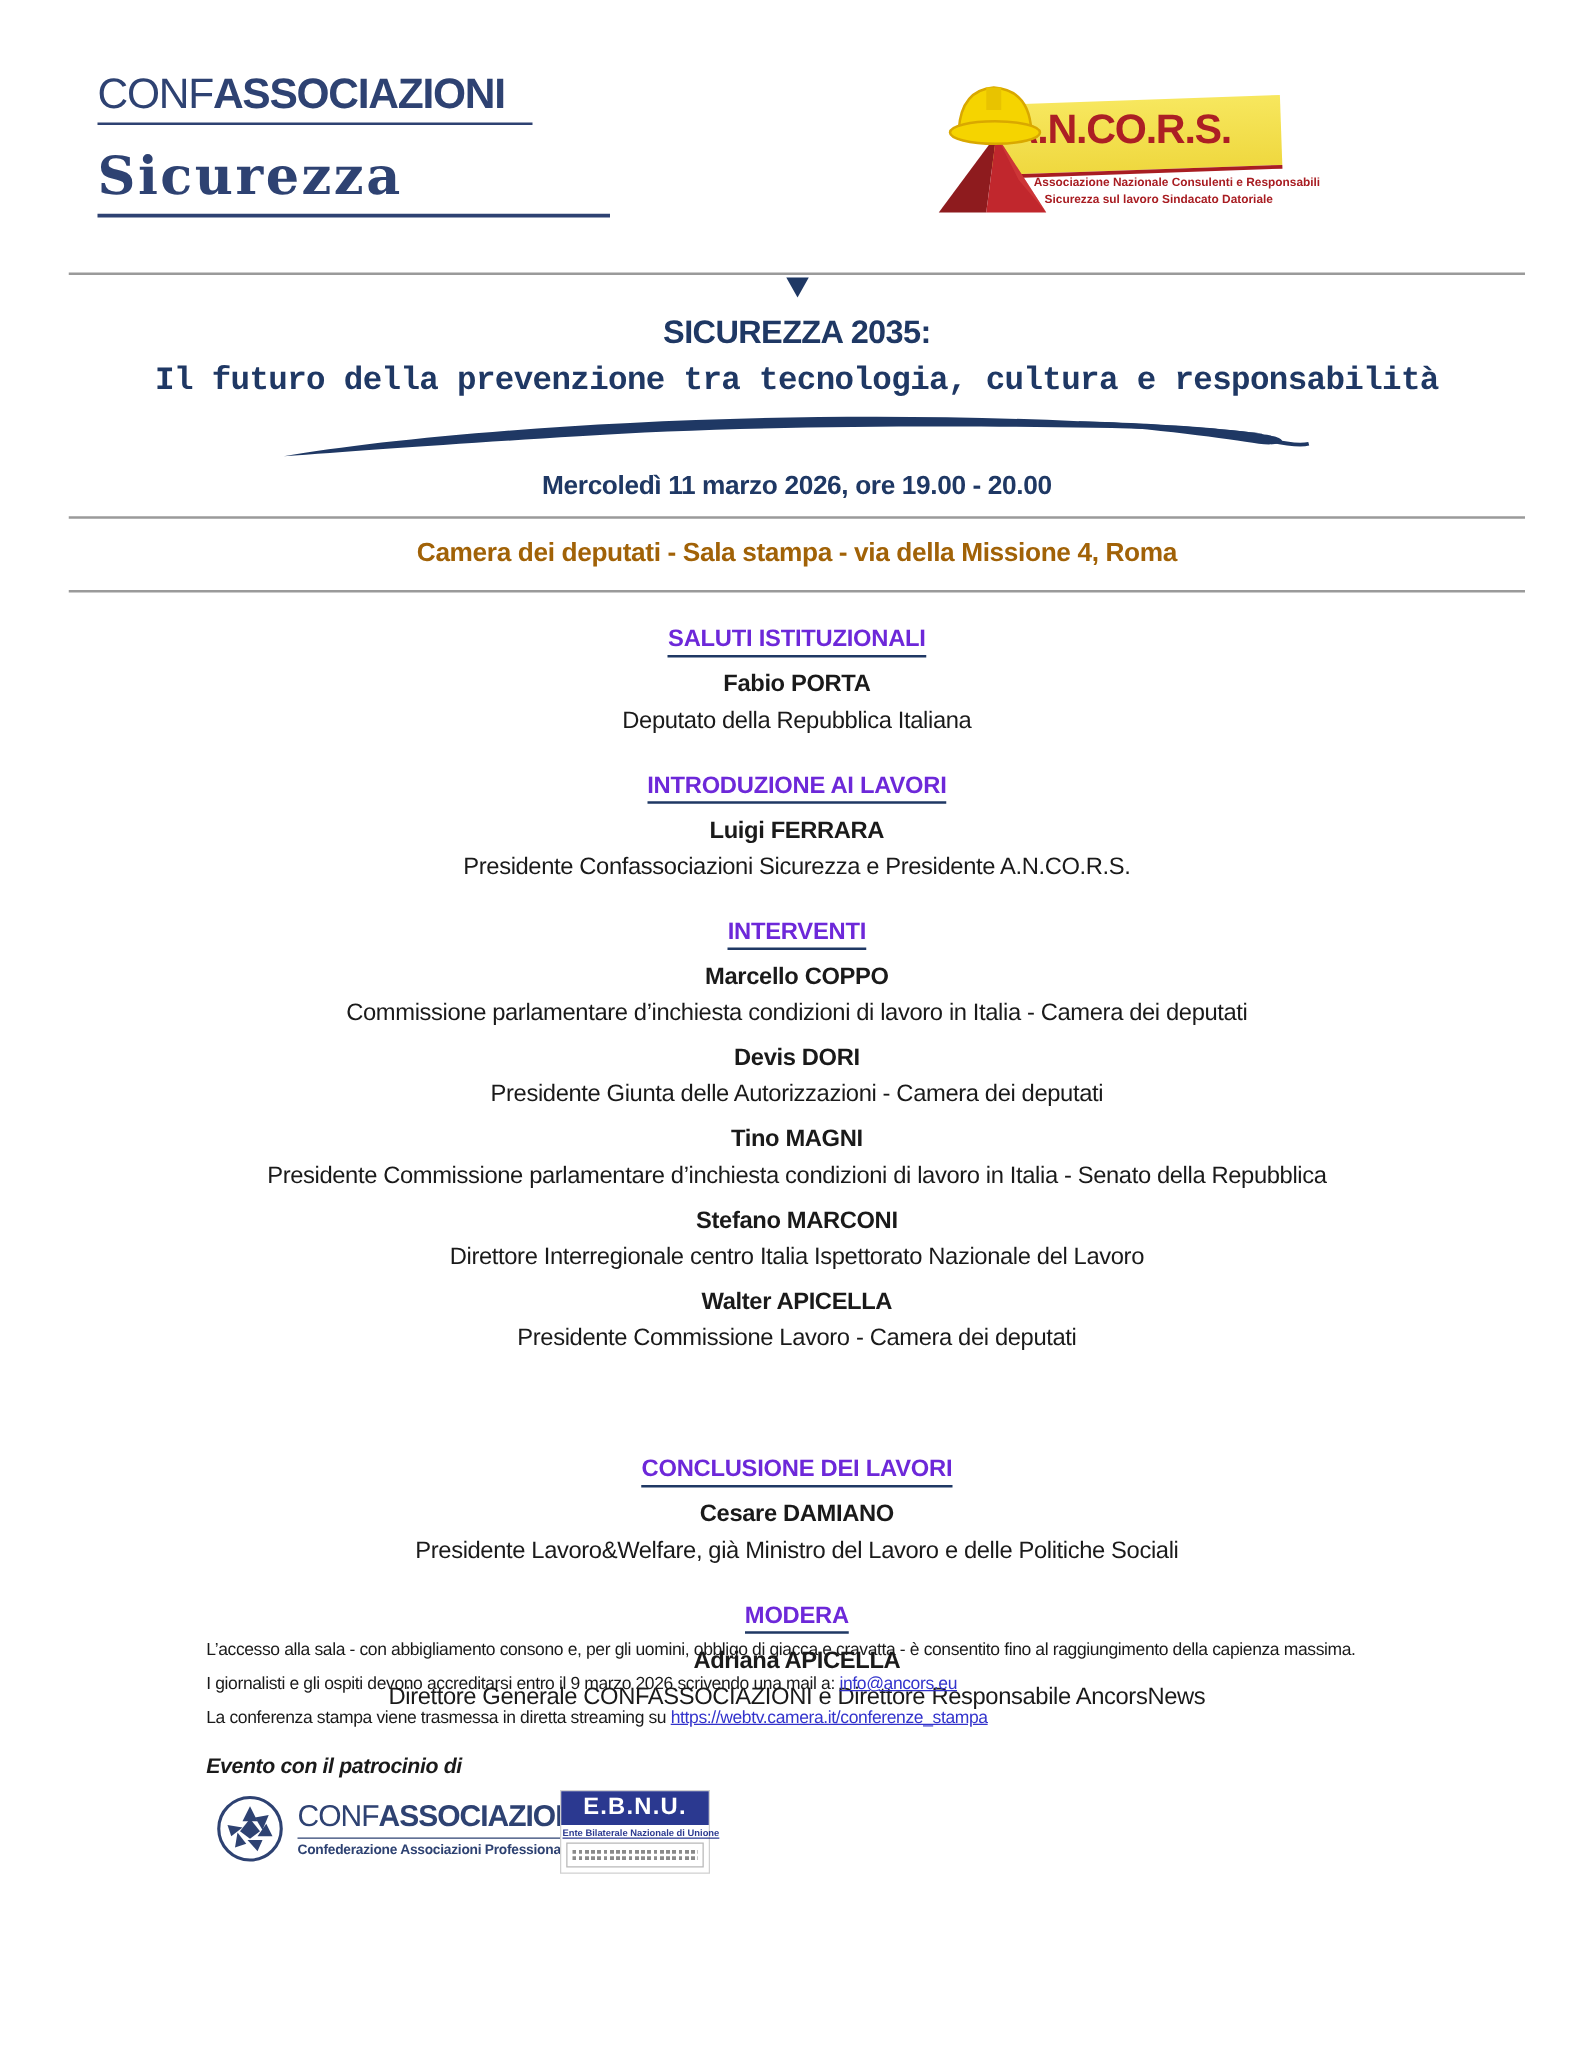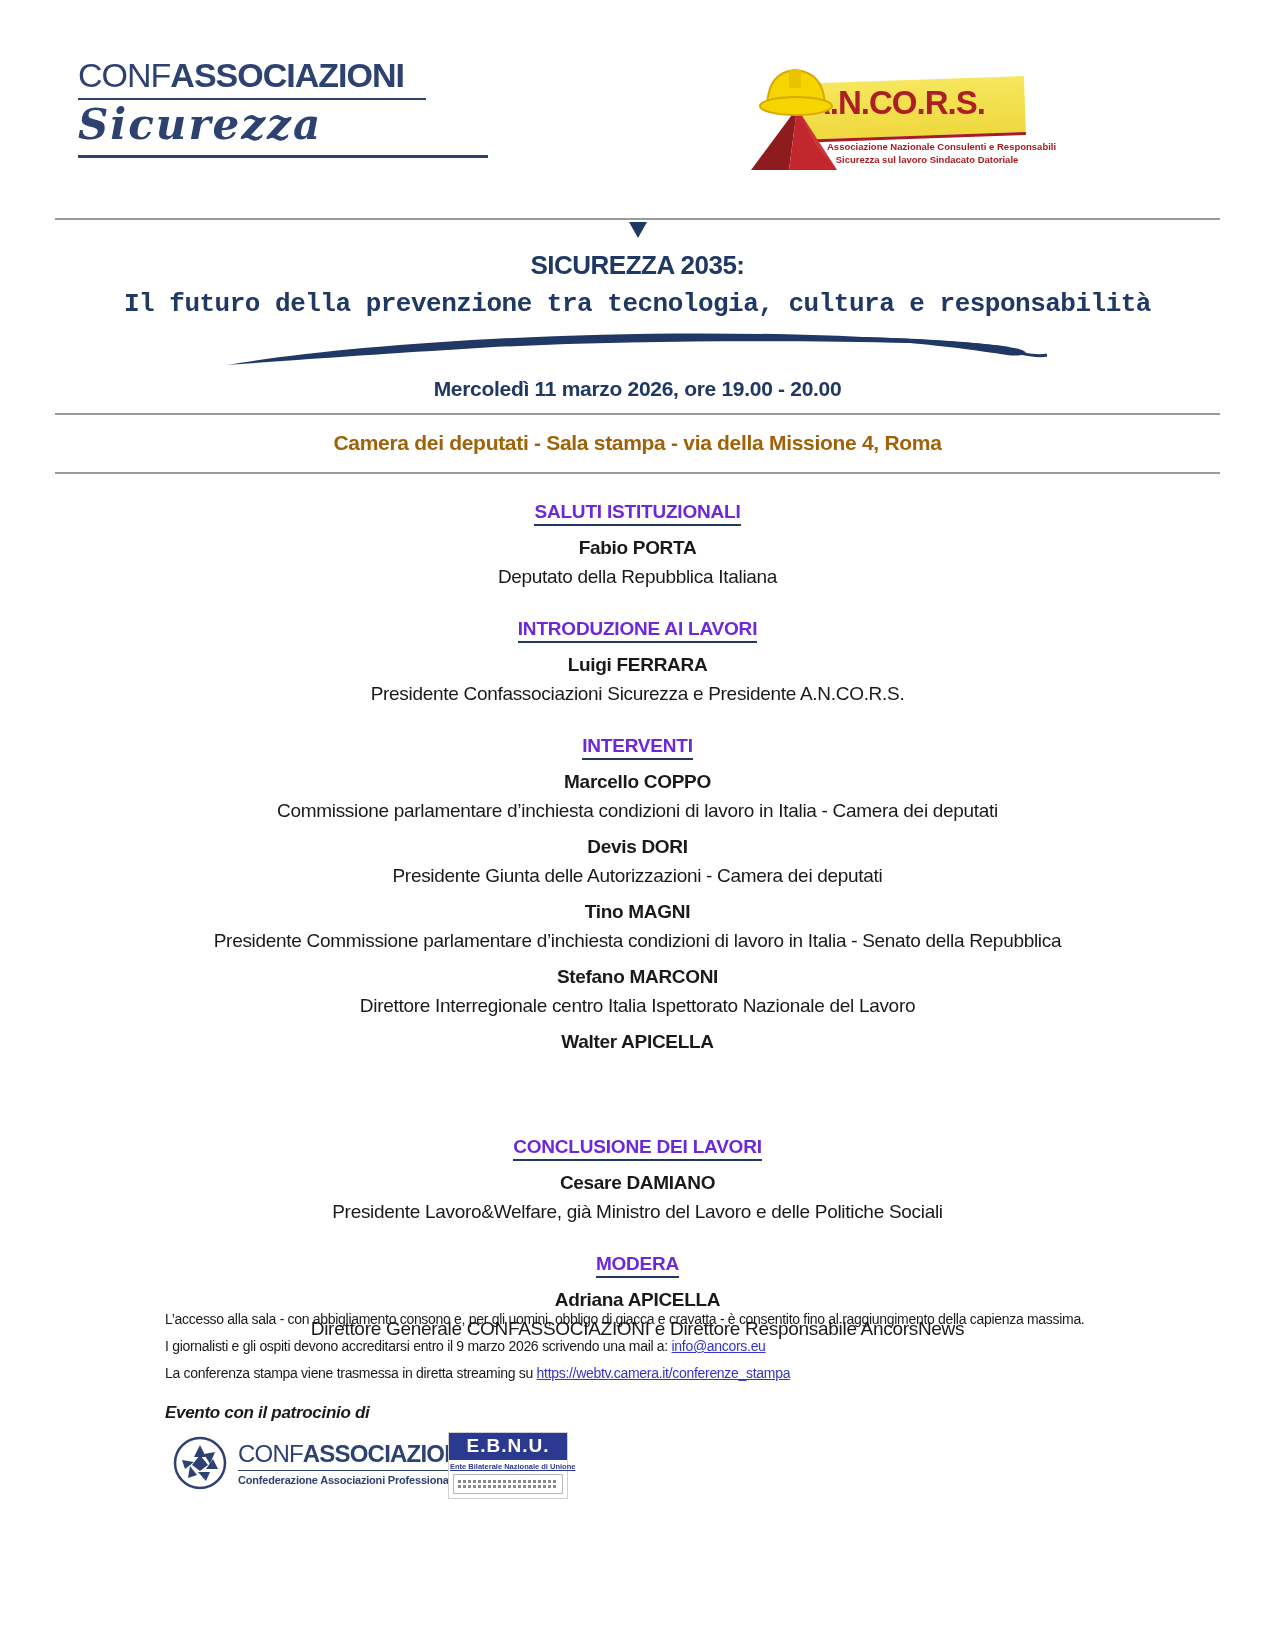--- a/index.html
+++ b/index.html
@@ -13,22 +13,22 @@
   }
   
   .logo-conf-sic{position:absolute;left:78px;top:58px;width:412px;}
   .logo-conf-sic .wordmark{
     font-size:34px;letter-spacing:-1px;color:#2e4272;line-height:1.05;
     border-bottom:2px solid #2e4272;padding-bottom:4px;display:block;width:348px;
   }
   .logo-conf-sic .wordmark .lite{font-weight:400;}
   .logo-conf-sic .wordmark .bold{font-weight:700;}
   .logo-conf-sic .script{
-    font-family:"DejaVu Serif", serif;font-style:italic;font-weight:700;
-    font-size:42px;color:#2e4272;letter-spacing:2px;margin-top:0;display:block;
+    font-family:"DejaVu Serif", serif;font-weight:700;
+    font-size:42px;color:#2e4272;letter-spacing:2px;margin-top:16px;display:block;
   }
   .logo-conf-sic .longrule{display:block;width:410px;border-bottom:3px solid #2e4272;margin-top:6px;}
 
   .logo-ancors{position:absolute;left:745px;top:58px;width:285px;height:120px;}
   .ancors-banner{
     position:absolute;left:48px;top:22px;width:232px;height:56px;
     background:linear-gradient(#f7e75e,#efd83f);
     border-bottom:3px solid #a81d22;
     transform:rotate(-2deg);
   }
@@ -167,20 +167,21 @@
       <span class="sec-title">INTERVENTI</span>
       <div class="entry-name">Marcello COPPO</div>
       <div class="entry-role">Commissione parlamentare d’inchiesta condizioni di lavoro in Italia - Camera dei deputati</div>
       <div class="entry-name">Devis DORI</div>
       <div class="entry-role">Presidente Giunta delle Autorizzazioni - Camera dei deputati</div>
       <div class="entry-name">Tino MAGNI</div>
       <div class="entry-role">Presidente Commissione parlamentare d’inchiesta condizioni di lavoro in Italia - Senato della Repubblica</div>
       <div class="entry-name">Stefano MARCONI</div>
       <div class="entry-role">Direttore Interregionale centro Italia Ispettorato Nazionale del Lavoro</div>
       <div class="entry-name">Walter APICELLA</div>
+      <div class="entry-role">Presidente Commissione Lavoro - Camera dei deputati</div>
     </div>
 
     <div class="sec big-gap">
       <span class="sec-title">CONCLUSIONE DEI LAVORI</span>
       <div class="entry-name">Cesare DAMIANO</div>
       <div class="entry-role">Presidente Lavoro&amp;Welfare, già Ministro del Lavoro e delle Politiche Sociali</div>
     </div>
 
     <div class="sec">
       <span class="sec-title">MODERA</span>

